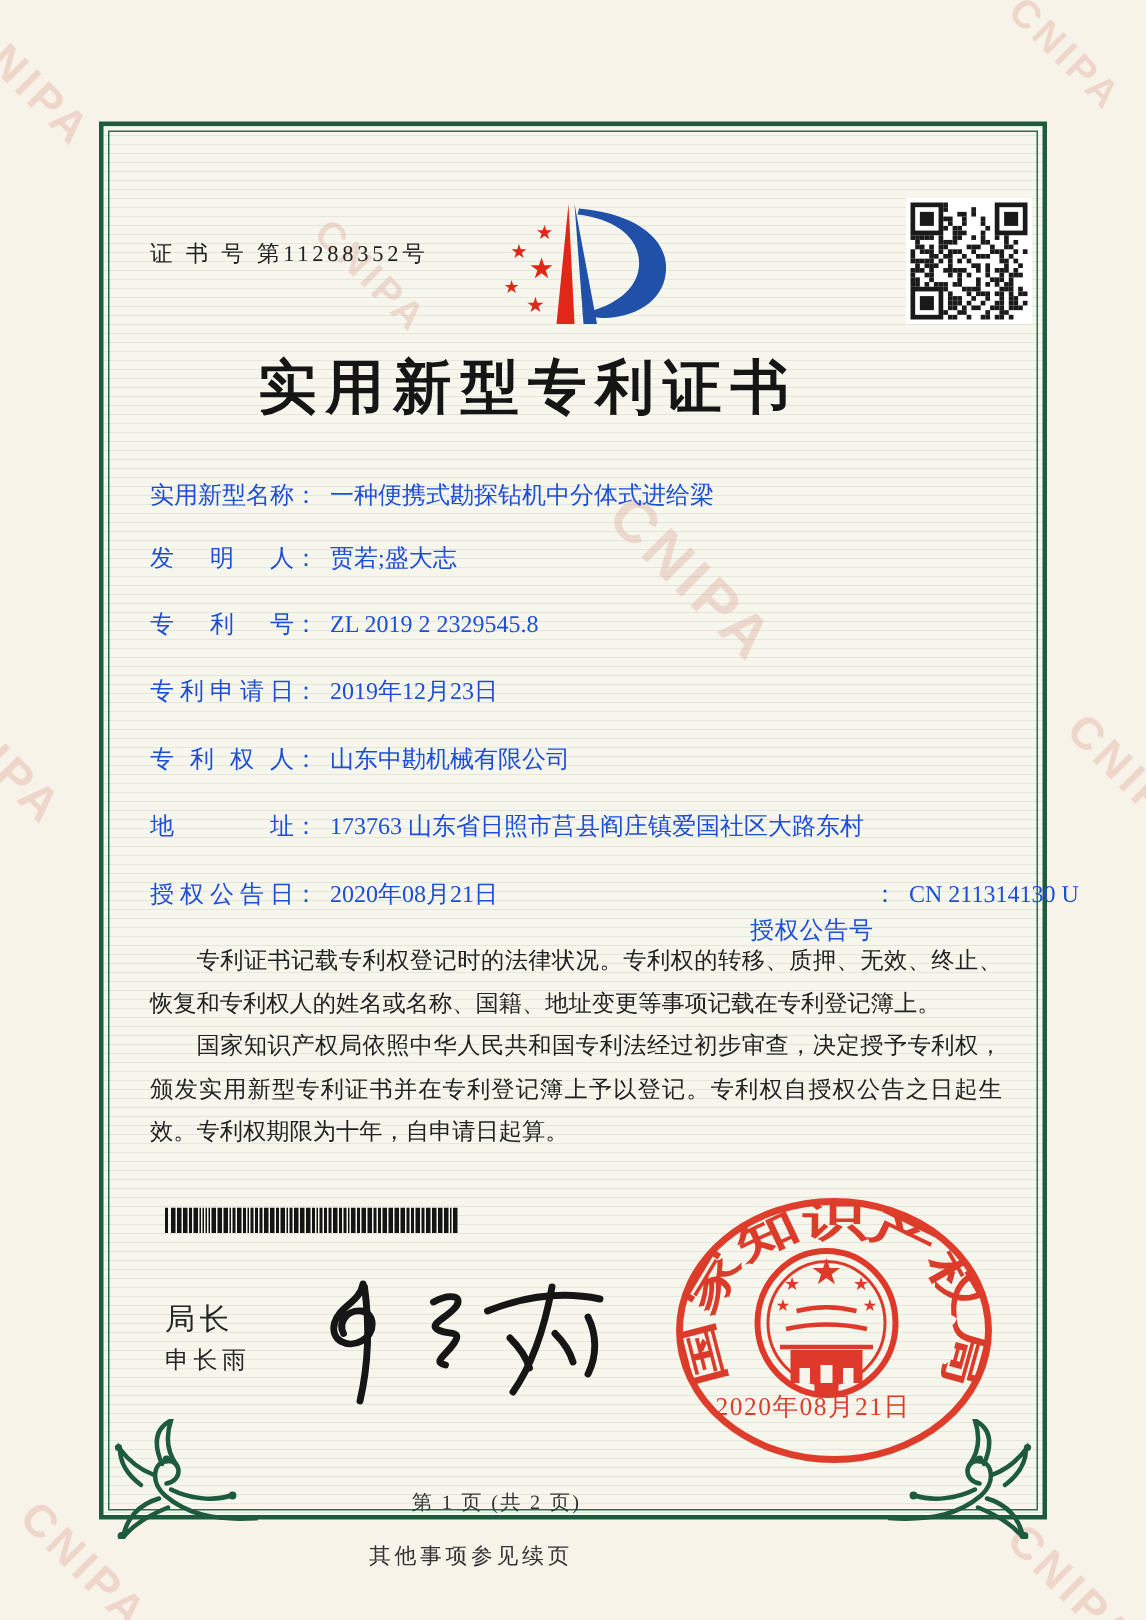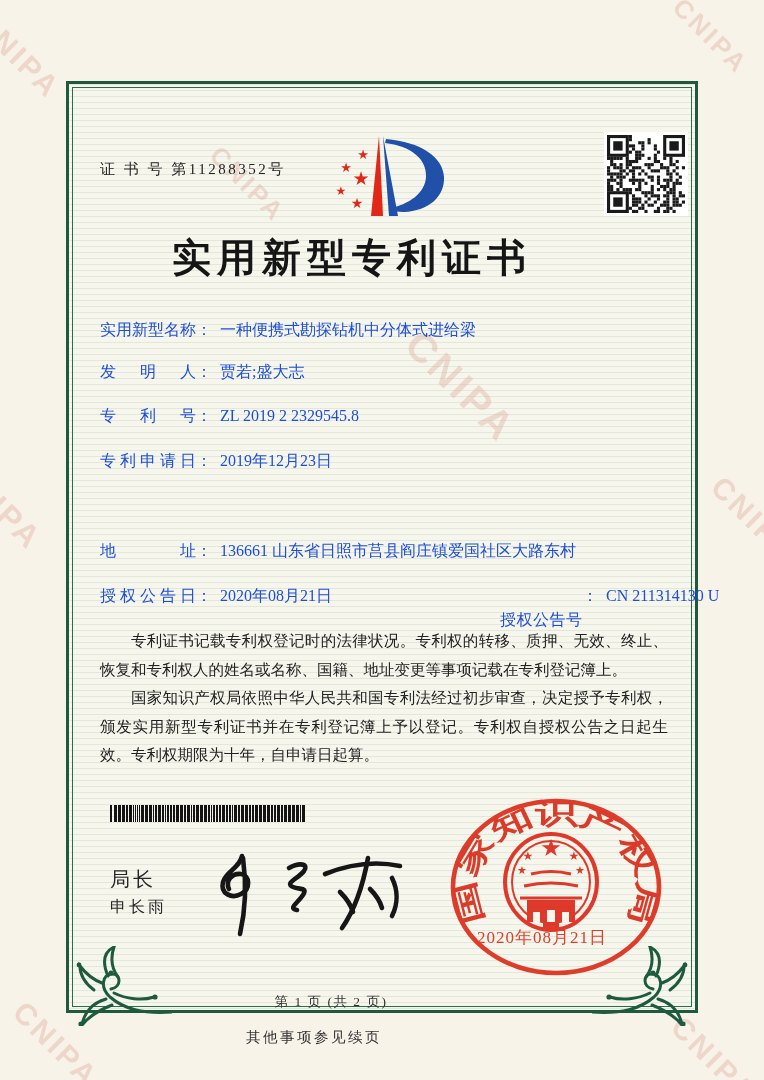--- a/index.html
+++ b/index.html
@@ -363,22 +363,25 @@
     </div>
     <div class="row r1">
       <span class="flabel">发明人</span><span>：</span><span class="fvalue">贾若;盛大志</span>
     </div>
     <div class="row r2">
       <span class="flabel">专利号</span><span>：</span><span class="fvalue">ZL 2019 2 2329545.8</span>
     </div>
     <div class="row r3">
       <span class="flabel">专利申请日</span><span>：</span><span class="fvalue">2019年12月23日</span>
     </div>
+    <div class="row r4">
+      <span class="flabel">专利权人</span><span>：</span><span class="fvalue">山东中勘机械有限公司</span>
+    </div>
     <div class="row r5">
-      <span class="flabel">地址</span><span>：</span><span class="fvalue">136661 山东省日照市莒县阎庄镇爱国社区大路东村</span>
+      <span class="flabel">地址</span><span>：</span><span class="fvalue">173763 山东省日照市莒县阎庄镇爱国社区大路东村</span>
     </div>
     <div class="row r6">
       <span class="flabel">授权公告日</span><span>：</span><span class="fvalue">2020年08月21日</span>
       <span class="grant-right">
         <span class="flabel">授权公告号</span><span>：</span><span class="fvalue">CN 211314130 U</span>
       </span>
     </div>
 
     <div class="paras">
       <p>专利证书记载专利权登记时的法律状况。专利权的转移、质押、无效、终止、恢复和专利权人的姓名或名称、国籍、地址变更等事项记载在专利登记簿上。</p>

